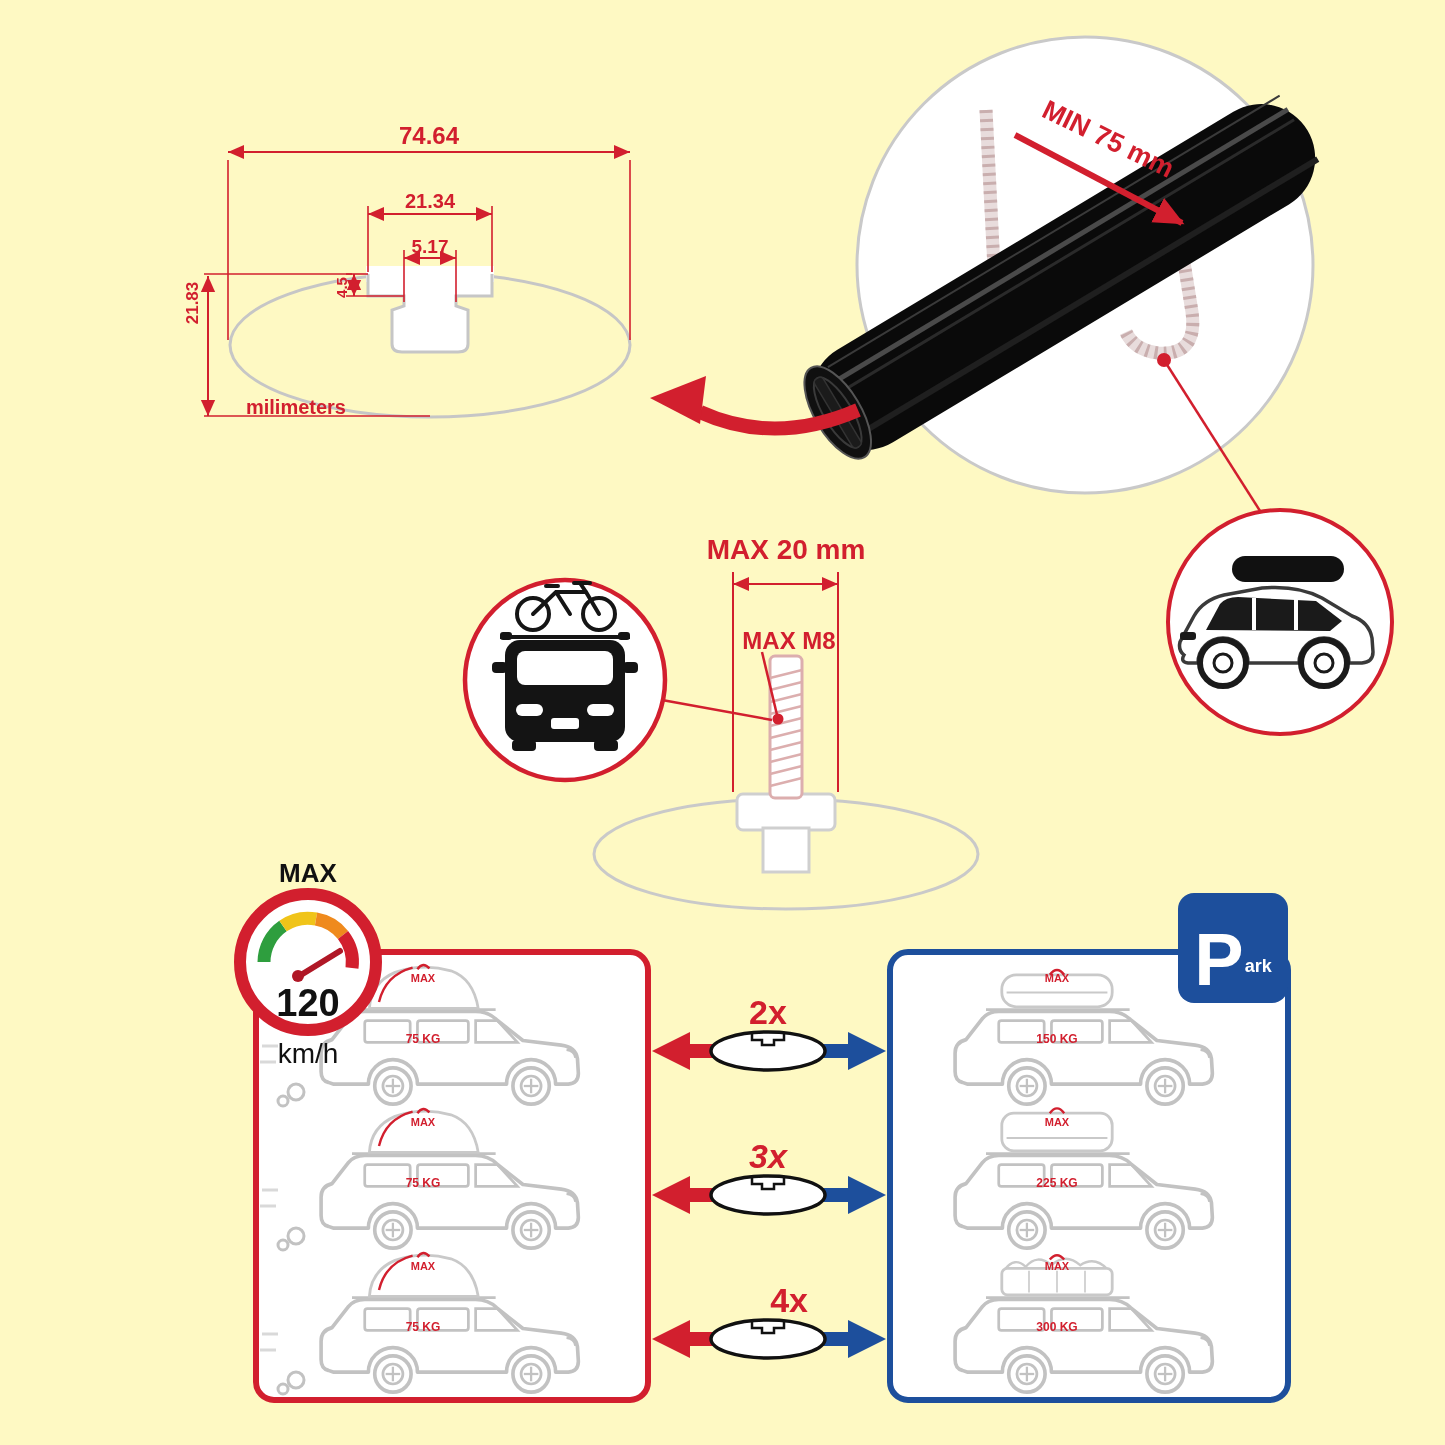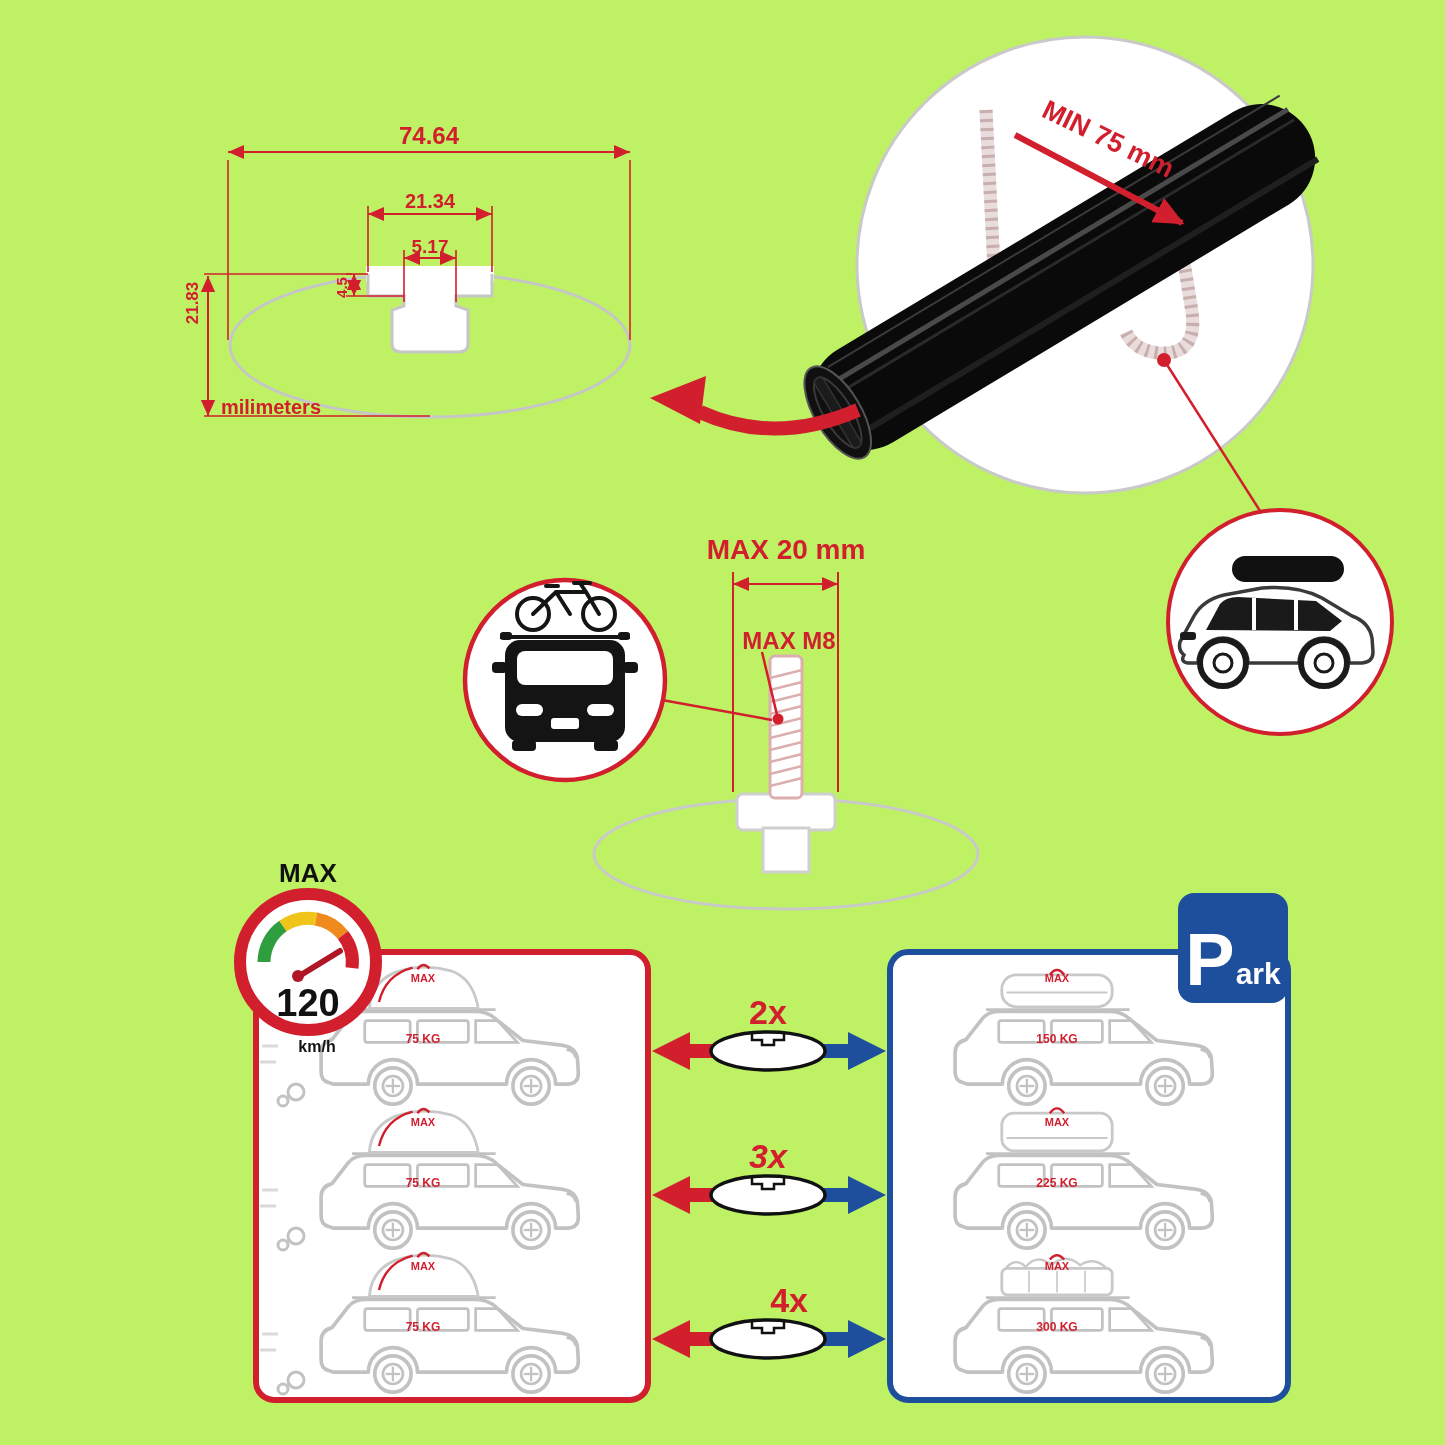--- a/index.html
+++ b/index.html
@@ -1,28 +1,28 @@
 <!DOCTYPE html>
 <html><head>
 <meta charset="utf-8">
 <style>
   html,body{margin:0;padding:0;background:#ffffff;}
-  #canvas{position:relative;width:1445px;height:1445px;background:#bef264;overflow:hidden;
+  #canvas{position:relative;width:1445px;height:1445px;background:#fef9c3;overflow:hidden;
           font-family:"Liberation Sans", sans-serif;}
   #art{position:absolute;left:0;top:0;z-index:1;}
   .label{position:absolute;z-index:5;color:#d21f2e;font-weight:bold;text-align:center;white-space:nowrap;}
   .black{color:#111111;}
   .rot90{transform:rotate(-90deg);transform-origin:center center;}
   .bagLabel{position:absolute;z-index:5;width:110px;text-align:center;color:#d21f2e;font-weight:bold;line-height:1.15;}
   .bagLabel .l1{display:block;font-size:11px;}
   .bagLabel .l2{display:block;font-size:12px;margin-top:48px;}
   #parkSign{position:absolute;z-index:6;left:1178px;top:893px;width:110px;height:110px;border-radius:16px;
             background:#1d4f9c;display:flex;align-items:flex-end;justify-content:center;color:#ffffff;}
   #parkSign .pBig{font-size:74px;font-weight:bold;line-height:0.95;margin-bottom:8px;}
-  #parkSign .pSmall{font-size:30px;font-weight:bold;margin-bottom:12px;margin-left:1px;}
+  #parkSign .pSmall{font-size:18px;font-weight:bold;margin-bottom:26px;margin-left:1px;}
 </style>
 </head>
 <body>
 
 <div id="canvas">
 
 <svg id="art" width="1445" height="1445" viewBox="0 0 1445 1445">
   <defs>
     <marker id="mR" viewBox="0 0 10 10" refX="9" refY="5" markerWidth="9" markerHeight="9" orient="auto-start-reverse">
       <path d="M0,1 L9,5 L0,9 Z" fill="#d21f2e"></path>
@@ -266,30 +266,30 @@
     <line x1="296" y1="978" x2="340" y2="951" stroke="#b01726" stroke-width="6" stroke-linecap="round"></line>
     <circle cx="298" cy="976" r="6" fill="#b01726"></circle>
   </g>
 </svg>
 
 <div class="label" style="left:369px;top:122px;width:120px;font-size:24px;">74.64</div>
 <div class="label" style="left:380px;top:190px;width:100px;font-size:20px;">21.34</div>
 <div class="label" style="left:385px;top:236px;width:90px;font-size:19px;">5.17</div>
 <div class="label rot90" style="left:321px;top:279px;width:40px;font-size:15px;">4.5</div>
 <div class="label rot90" style="left:161px;top:293px;width:64px;font-size:17px;">21.83</div>
-<div class="label" style="left:196px;top:396px;width:150px;font-size:20px;text-align:center;">milimeters</div>
+<div class="label" style="left:196px;top:396px;width:150px;font-size:20px;text-align:right;">milimeters</div>
 
 <div class="label" style="left:1008px;top:124px;width:200px;font-size:27px;transform:rotate(26deg);">MIN 75 mm</div>
 
 <div class="label" style="left:696px;top:534px;width:180px;font-size:28px;">MAX 20 mm</div>
 <div class="label" style="left:719px;top:627px;width:140px;font-size:24px;">MAX M8</div>
 
 <div class="label black" style="left:258px;top:858px;width:100px;font-size:26px;">MAX</div>
 <div class="label black" style="left:258px;top:982px;width:100px;font-size:38px;">120</div>
-<div class="label black" style="left:265px;top:1038px;width:104px;font-size:16px;font-weight:700;">km/h</div>
+<div class="label black" style="left:256px;top:1038px;width:104px;font-size:28px;font-weight:400;">km/h</div>
 
 <div class="label" style="left:728px;top:993px;width:80px;font-size:34px;">2x</div>
 <div class="label" style="left:728px;top:1137px;width:80px;font-size:34px;font-style:italic;">3x</div>
 <div class="label" style="left:728px;top:1281px;width:80px;font-size:34px;text-align:right;">4x</div>
 
 <div class="bagLabel" style="left:368px;top:972px;">
   <span class="l1">MAX</span>
   <span class="l2">75 KG</span>
 </div>
 <div class="bagLabel" style="left:368px;top:1116px;">

